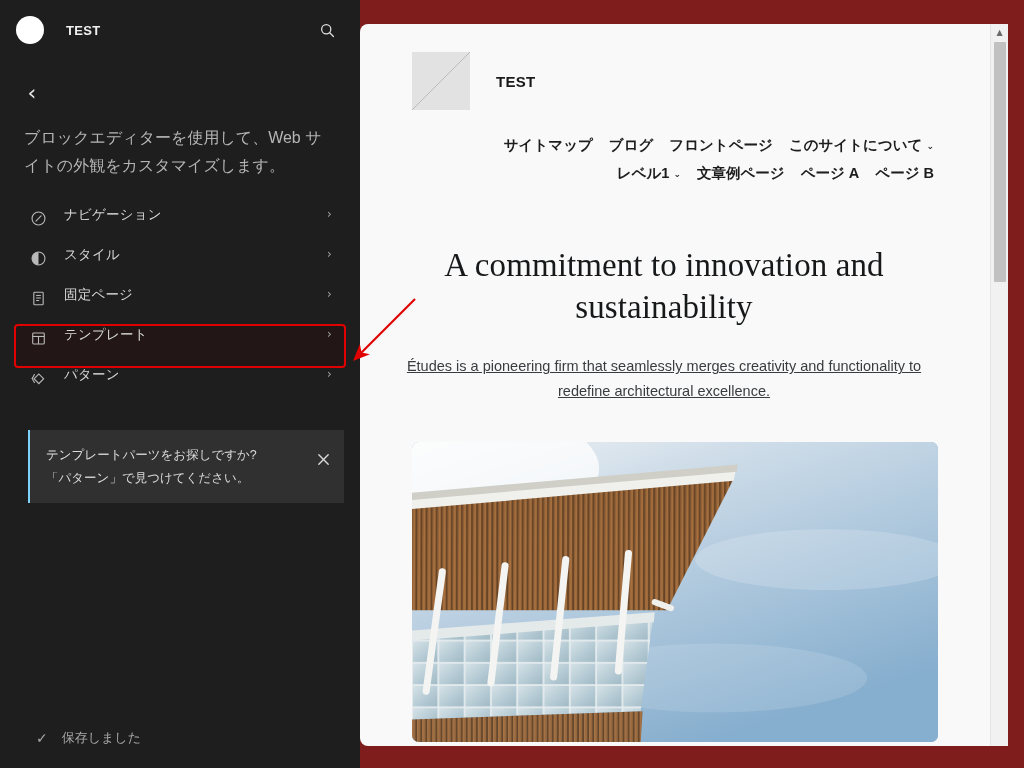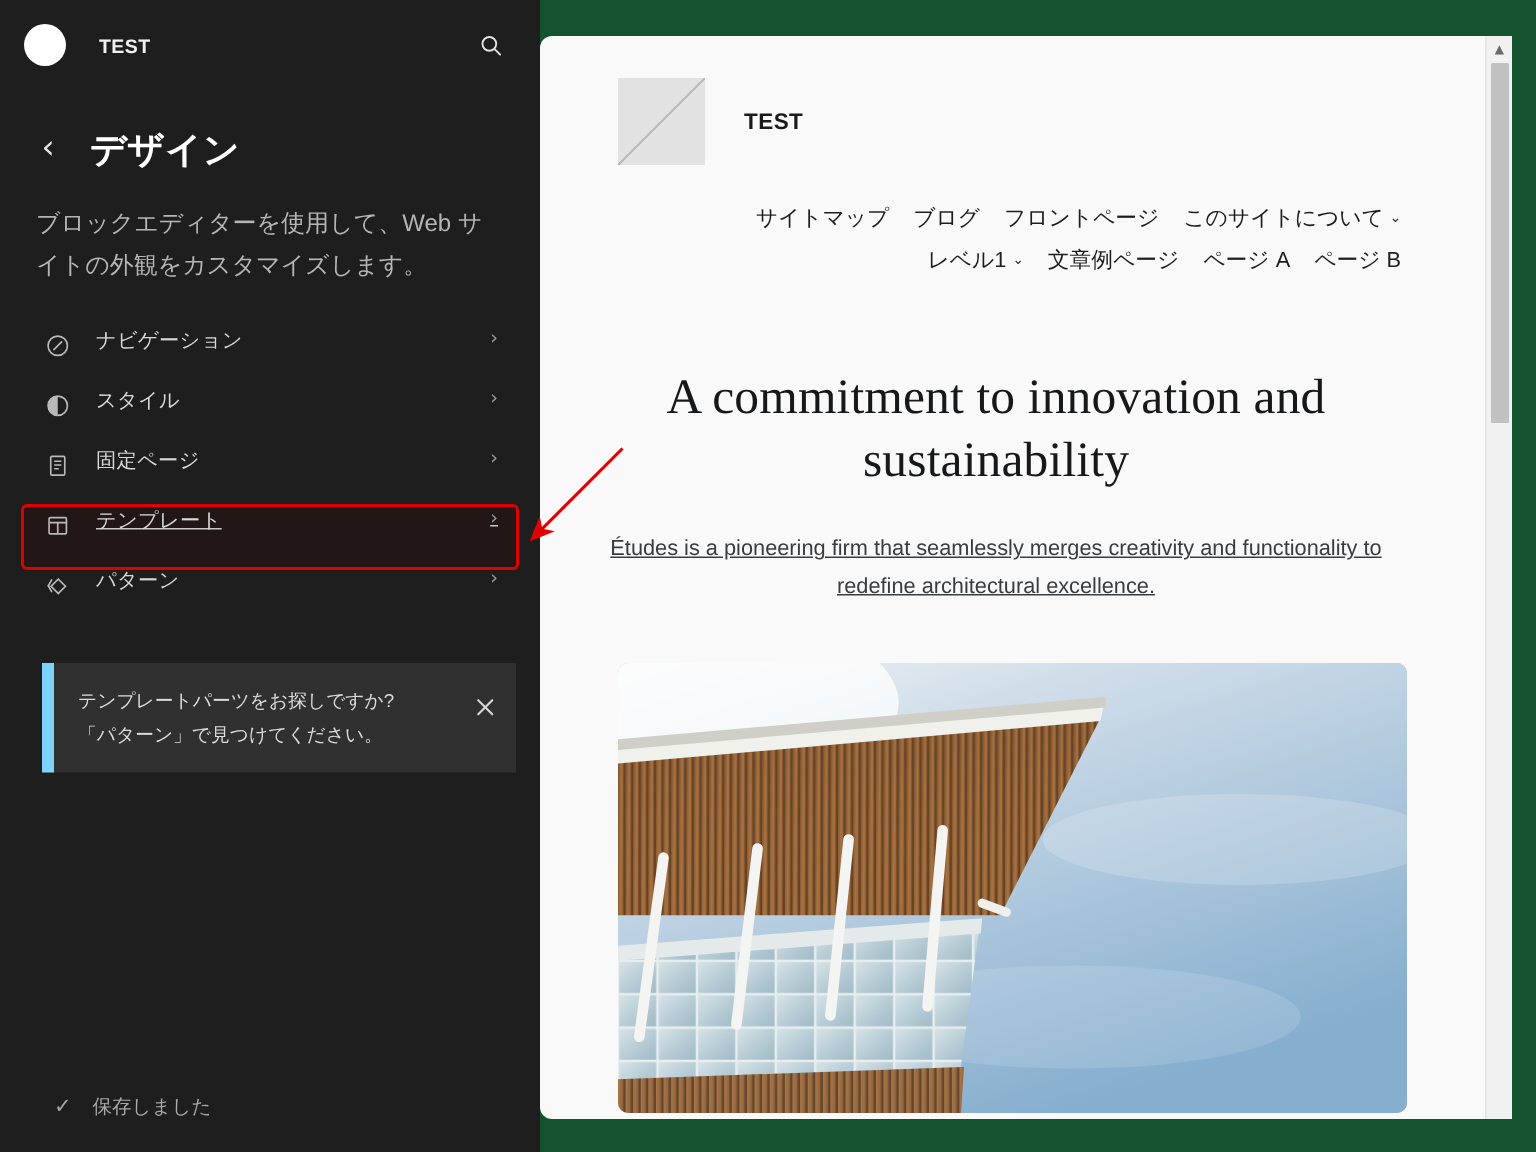--- a/index.html
+++ b/index.html
@@ -3,21 +3,21 @@
 <meta charset="utf-8">
 <style>
   * { margin:0; padding:0; box-sizing:border-box; }
   html, body {
     width:1024px; height:768px; overflow:hidden;
     background:#1e1e1e;
     font-family:"Liberation Sans", sans-serif;
   }
 
   
-  .app { position:relative; width:1024px; height:768px; background:#14532d; }
+  .app { position:relative; width:1024px; height:768px; background:#7f1d1d; }
 
   
   .sidebar {
     position:absolute; left:0; top:0; width:360px; height:768px;
     background:#1e1e1e; color:#e0e0e0;
   }
 
   .sb-topbar {
     height:60px; display:flex; align-items:center;
     padding:0 18px 0 16px;
@@ -68,27 +68,26 @@
     margin-left:14px; font-size:13.5px; color:#d8d8d8;
     letter-spacing:.2px;
   }
   .mi-arrow {
     margin-left:auto; font-size:13px; color:#9a9a9a;
     font-family:"DejaVu Sans", sans-serif;
   }
   .menu-item.highlight {
     outline:2px solid #e00000; outline-offset:0;
     background:#221616;
-    text-decoration:underline;
   }
 
   
   .notice {
     margin:24px 16px 0 28px;
-    background:#303030; border-left:8px solid #7dd3fc;
+    background:#303030; border-left:2px solid #7dd3fc;
     display:flex; align-items:flex-start;
     padding:14px 8px 14px 16px; min-height:64px;
   }
   .notice-text {
     font-size:12.5px; line-height:1.8; color:#dcdcdc; flex:1;
     white-space:pre-line;
   }
   .notice-close {
     width:26px; height:26px; flex:0 0 auto;
     display:flex; align-items:center; justify-content:center;
@@ -127,21 +126,21 @@
     width:100%; height:100%;
     background:linear-gradient(to bottom right,
       transparent calc(50% - 0.6px), #b9b9b9 calc(50% - 0.6px),
       #b9b9b9 calc(50% + 0.6px), transparent calc(50% + 0.6px));
   }
   .site-title { font-size:15px; font-weight:700; color:#1a1a1a; letter-spacing:.3px; }
 
   .site-nav { margin-top:26px; padding-right:56px; }
   .nav-row {
     display:flex; justify-content:flex-end; align-items:center;
-    gap:16px; margin-bottom:9px;
+    gap:16px; margin-bottom:9px;font-weight:bold;
   }
   .nav-item {
     font-size:14.5px; color:#1d1d1d; cursor:pointer;
     display:inline-flex; align-items:center; gap:4px;
     white-space:nowrap;
   }
   .nav-caret { font-size:9px; color:#1d1d1d; font-family:"DejaVu Sans", sans-serif; }
 
   .hero { padding:52px 44px 0 22px; text-align:center; }
   .hero-title {
@@ -208,21 +207,20 @@
         <svg width="17" height="17" viewBox="0 0 20 20" aria-hidden="true">
           <circle cx="8.5" cy="8.5" r="5.4" fill="none" stroke="currentColor" stroke-width="1.5"></circle>
           <line x1="12.6" y1="12.6" x2="17" y2="17" stroke="currentColor" stroke-width="1.5" stroke-linecap="round"></line>
         </svg>
       </span>
     </div>
 
     <div class="sb-head">
       <div class="sb-head-row">
         <span class="back-chevron">‹</span>
-        <span class="panel-title">デザイン</span>
       </div>
       <div class="panel-desc">ブロックエディターを使用して、Web サイトの外観をカスタマイズします。</div>
     </div>
 
     <div class="sb-menu">
 
       <div class="menu-item">
         <span class="mi-icon">
           <svg width="17" height="17" viewBox="0 0 20 20" aria-hidden="true">
             <circle cx="10" cy="10" r="7.6" fill="none" stroke="currentColor" stroke-width="1.3"></circle>

